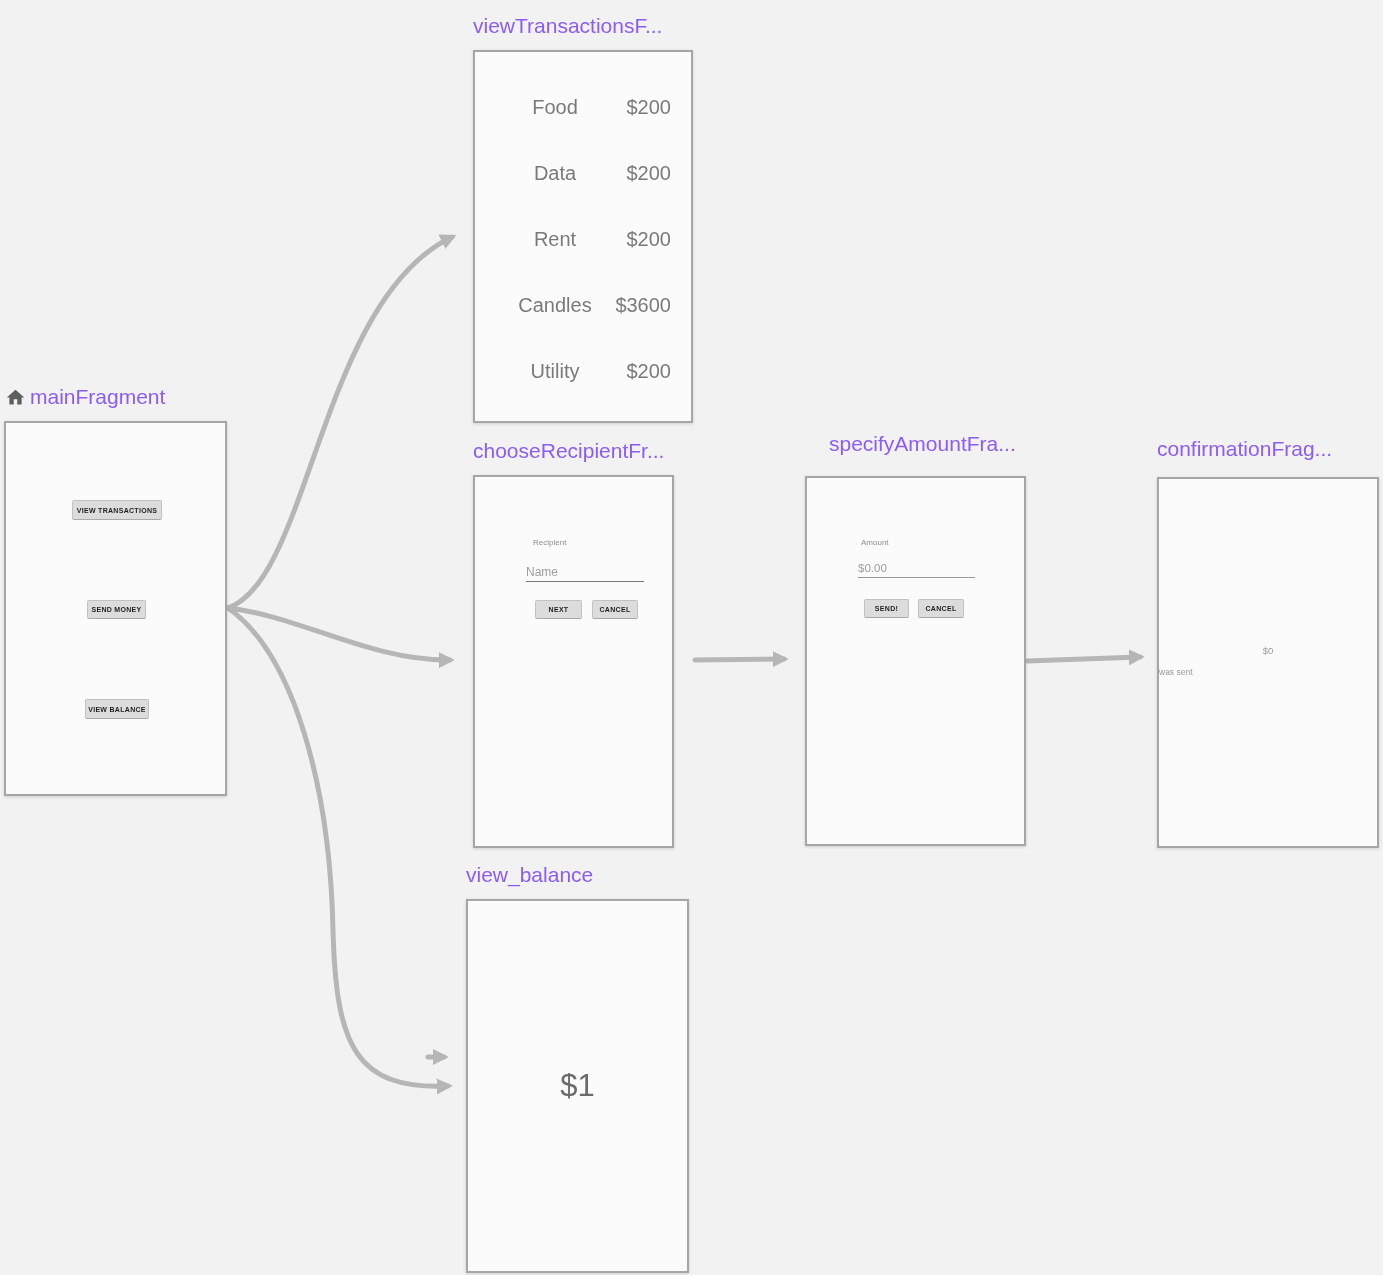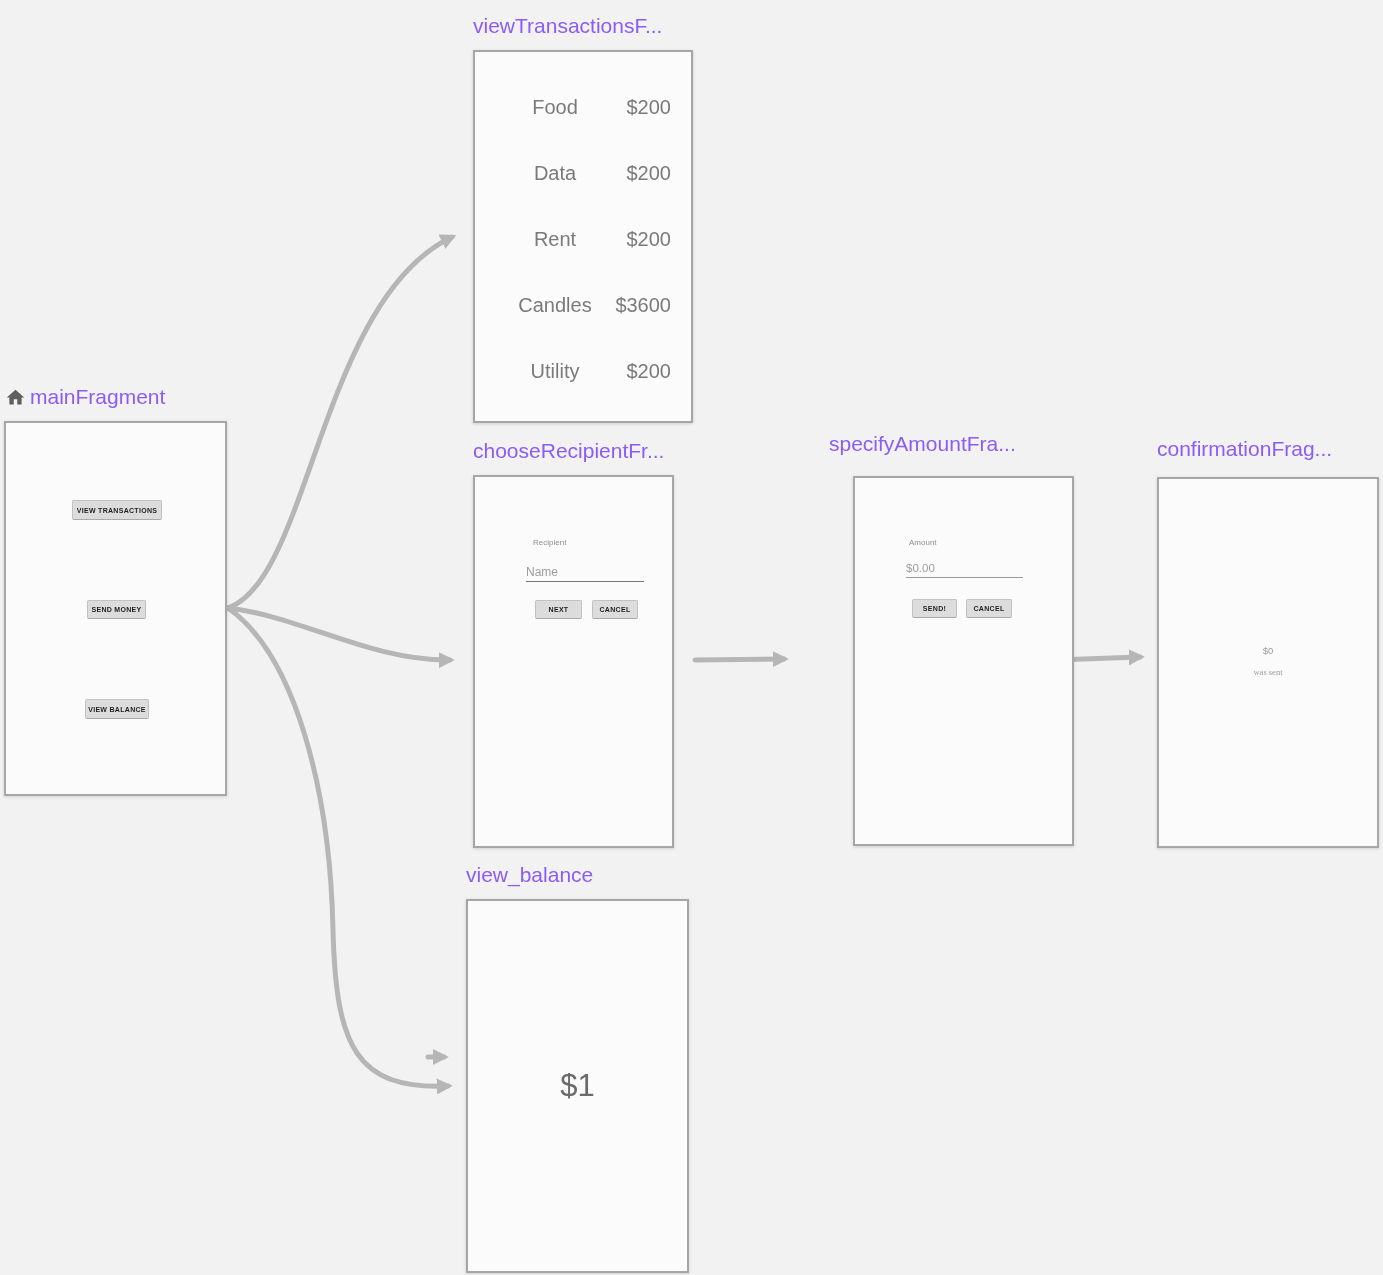--- a/index.html
+++ b/index.html
@@ -27,21 +27,21 @@
     position:absolute;left:34px;width:162px;height:22px;
     display:flex;justify-content:space-between;
     color:#7a7a7a;font-size:20px;line-height:22px;
   }
   .tx-label{width:92px;text-align:center;}
   .tx-val{flex:1;text-align:right;}
   .small-label{position:absolute;color:#8f8f8f;font-size:8px;line-height:1;}
   .hint{position:absolute;color:#9e9e9e;line-height:1;}
   .field-line{position:absolute;height:1px;background:#767676;}
   .confirm-amount{position:absolute;left:0;width:100%;text-align:center;color:#9a9a9a;font-size:9.5px;}
-  .confirm-msg{position:absolute;left:0;width:100%;text-align:center;color:#9a9a9a;font-size:8.5px;font-family:Liberation Serif, serif;}
+  .confirm-msg{position:absolute;left:0;width:100%;text-align:left;color:#9a9a9a;font-size:8.5px;}
   .balance-big{
     position:absolute;inset:0;display:flex;align-items:center;justify-content:center;
     color:#6b6b6b;font-size:31px;
   }
   svg.edges{position:absolute;left:0;top:0;pointer-events:none;}
   .home-svg{width:21px;height:21px;flex:0 0 auto;}
 </style>
 </head>
 <body>
 
@@ -106,21 +106,21 @@
   <div class="small-label" style="left:58px;top:62px;">Recipient</div>
   <div class="hint" style="left:51px;top:89px;font-size:12px;">Name</div>
   <div class="field-line" style="left:51px;top:104px;width:118px;"></div>
   <div class="mini-btn" style="left:60px;top:123px;width:47px;height:19px;">NEXT</div>
   <div class="mini-btn" style="left:117px;top:123px;width:46px;height:19px;">CANCEL</div>
 </div>
 
 <div class="frag-title" style="left:805px;top:432px;margin-left:24px;">
   <span>specifyAmountFra...</span>
 </div>
-<div class="card" style="left:805px;top:476px;width:221px;height:370px;margin-left:48px;">
+<div class="card" style="left:805px;top:476px;width:221px;height:370px;">
   <div class="small-label" style="left:54px;top:61px;">Amount</div>
   <div class="hint" style="left:51px;top:85px;font-size:11.5px;">$0.00</div>
   <div class="field-line" style="left:51px;top:99px;width:117px;background:#9a9a9a;"></div>
   <div class="mini-btn" style="left:57px;top:121px;width:45px;height:19px;">SEND!</div>
   <div class="mini-btn" style="left:111px;top:121px;width:46px;height:19px;">CANCEL</div>
 </div>
 
 <div class="frag-title" style="left:1157px;top:437px;align-items:center;">
   <span>confirmationFrag...</span>
 </div>

